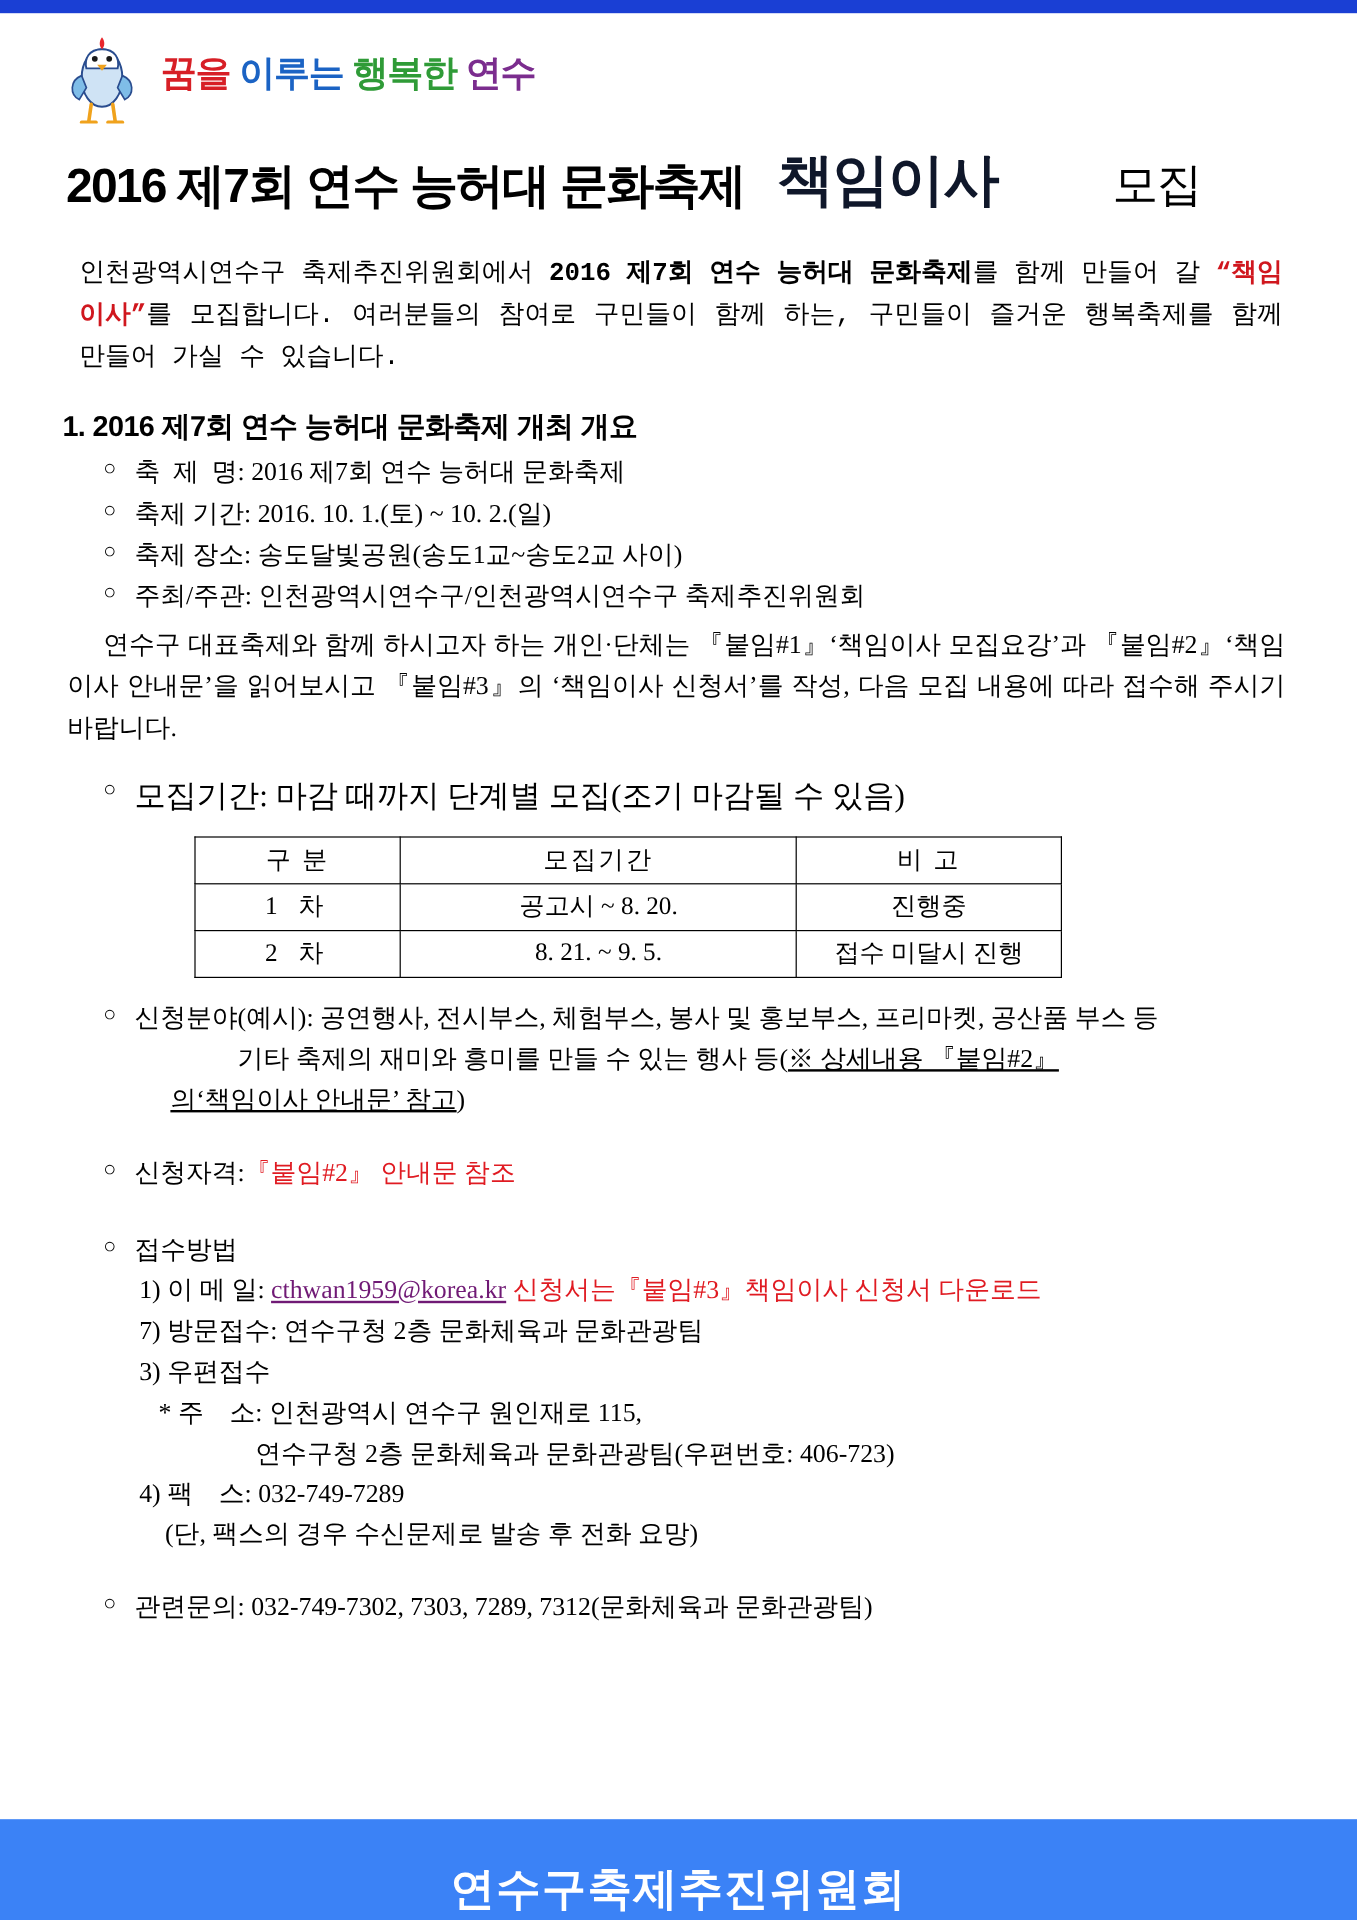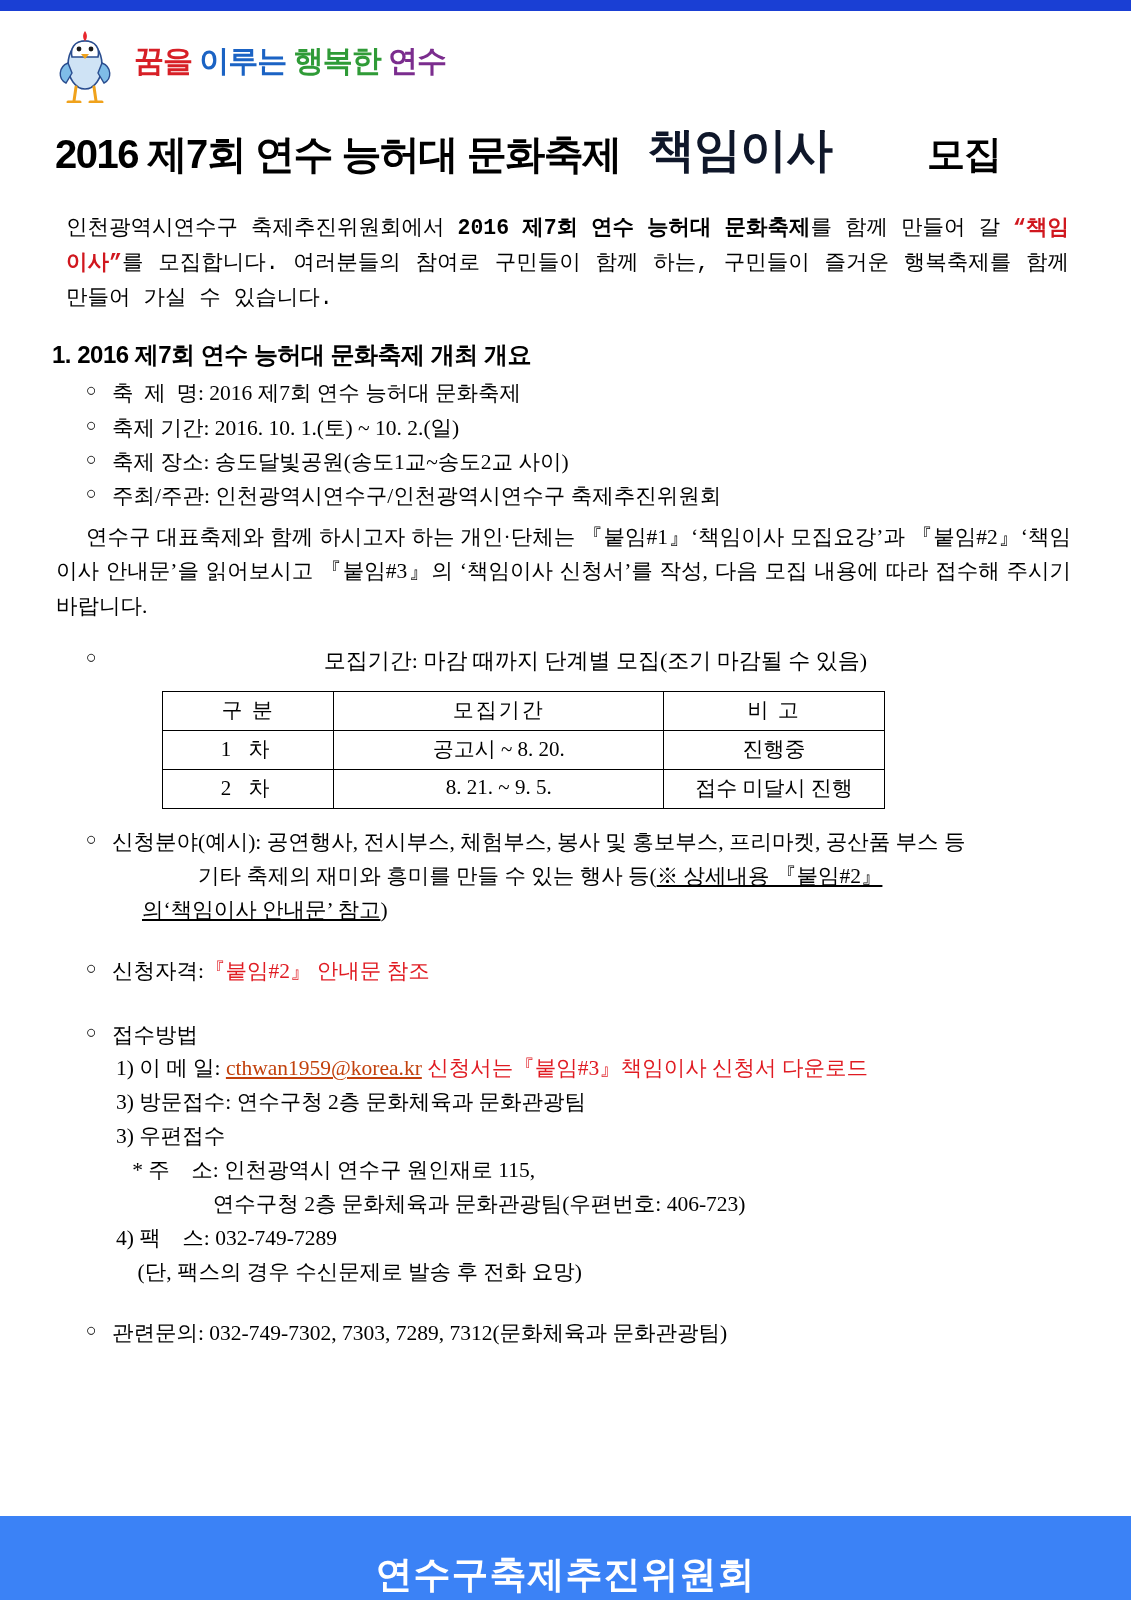--- a/index.html
+++ b/index.html
@@ -82,21 +82,21 @@
     font-weight: bold;
     color: #0f172a;
     letter-spacing: -1px;
     white-space: nowrap;
   }
   .title-tail {
     position: absolute;
     left: 875px;
     top: 2px;
     font-size: 38px;
-    font-weight: bold;
+    font-weight: normal;
     letter-spacing: -1px;
     white-space: nowrap;
     text-align: center;
   }
 
   
   .intro {
     margin-top: 22px;
     font-size: 21.5px;
     line-height: 1.62;
@@ -142,25 +142,24 @@
     font-size: 21.5px;
     line-height: 1.6;
     text-align: justify;
     margin-top: 6px;
     padding: 0 8px 0 4px;
   }
   .para .indent { display: inline-block; width: 30px; }
 
   .sub-bullet {
     position: relative;
-    font-size: 22px;
+    font-size: 26px;
     line-height: 1.55;
     padding-left: 60px;
     margin-top: 8px;
-    text-align: center;
   }
   .sub-bullet::before {
     content: "○";
     position: absolute;
     left: 34px;
     top: 0;
     font-size: 18px;
   }
 
   
@@ -193,21 +192,21 @@
     content: "○";
     position: absolute;
     left: 34px;
     top: 0;
     font-size: 18px;
   }
   .field-block .ul { text-decoration: underline; }
 
   .red { color: #e01b22; }
   .link {
-    color: #c2410c;
+    color: #701a75;
     text-decoration: underline;
   }
 
   .list-num {
     font-size: 21.5px;
     line-height: 1.58;
     padding-left: 64px;
     margin: 0;
     white-space: pre;
   }
@@ -305,21 +304,21 @@
 
     <div class="field-block"><span>신청분야(예시): 공연행사, 전시부스, 체험부스, 봉사 및 홍보부스, 프리마켓, 공산품 부스 등</span>
 <span>                기타 축제의 재미와 흥미를 만들 수 있는 행사 등(</span><span class="ul">※ 상세내용 『붙임#2』</span>
 <span style="display:inline-block;width:30px"></span><span class="ul">의‘책임이사 안내문’ 참고</span><span>)</span></div>
 
     <div class="field-block" style="margin-top:26px"><span>신청자격:</span><span class="red">『붙임#2』 안내문 참조</span></div>
 
     <div class="field-block" style="margin-top:30px">접수방법</div>
 
     <div class="list-num"><span>1) 이 메 일: </span><a class="link" href="#">cthwan1959@korea.kr</a><span class="red"> 신청서는『붙임#3』책임이사 신청서 다운로드</span>
-<span>3) 방문접수: 연수구청 2층 문화체육과 문화관광팀</span>
+<span>7) 방문접수: 연수구청 2층 문화체육과 문화관광팀</span>
 <span>3) 우편접수</span>
 <span>   * 주    소: 인천광역시 연수구 원인재로 115,</span>
 <span>                  연수구청 2층 문화체육과 문화관광팀(우편번호: 406-723)</span>
 <span>4) 팩    스: 032-749-7289</span>
 <span>    (단, 팩스의 경우 수신문제로 발송 후 전화 요망)</span></div>
 
     <div class="field-block" style="margin-top:26px">관련문의: 032-749-7302, 7303, 7289, 7312(문화체육과 문화관광팀)</div>
 
   </div>
 

